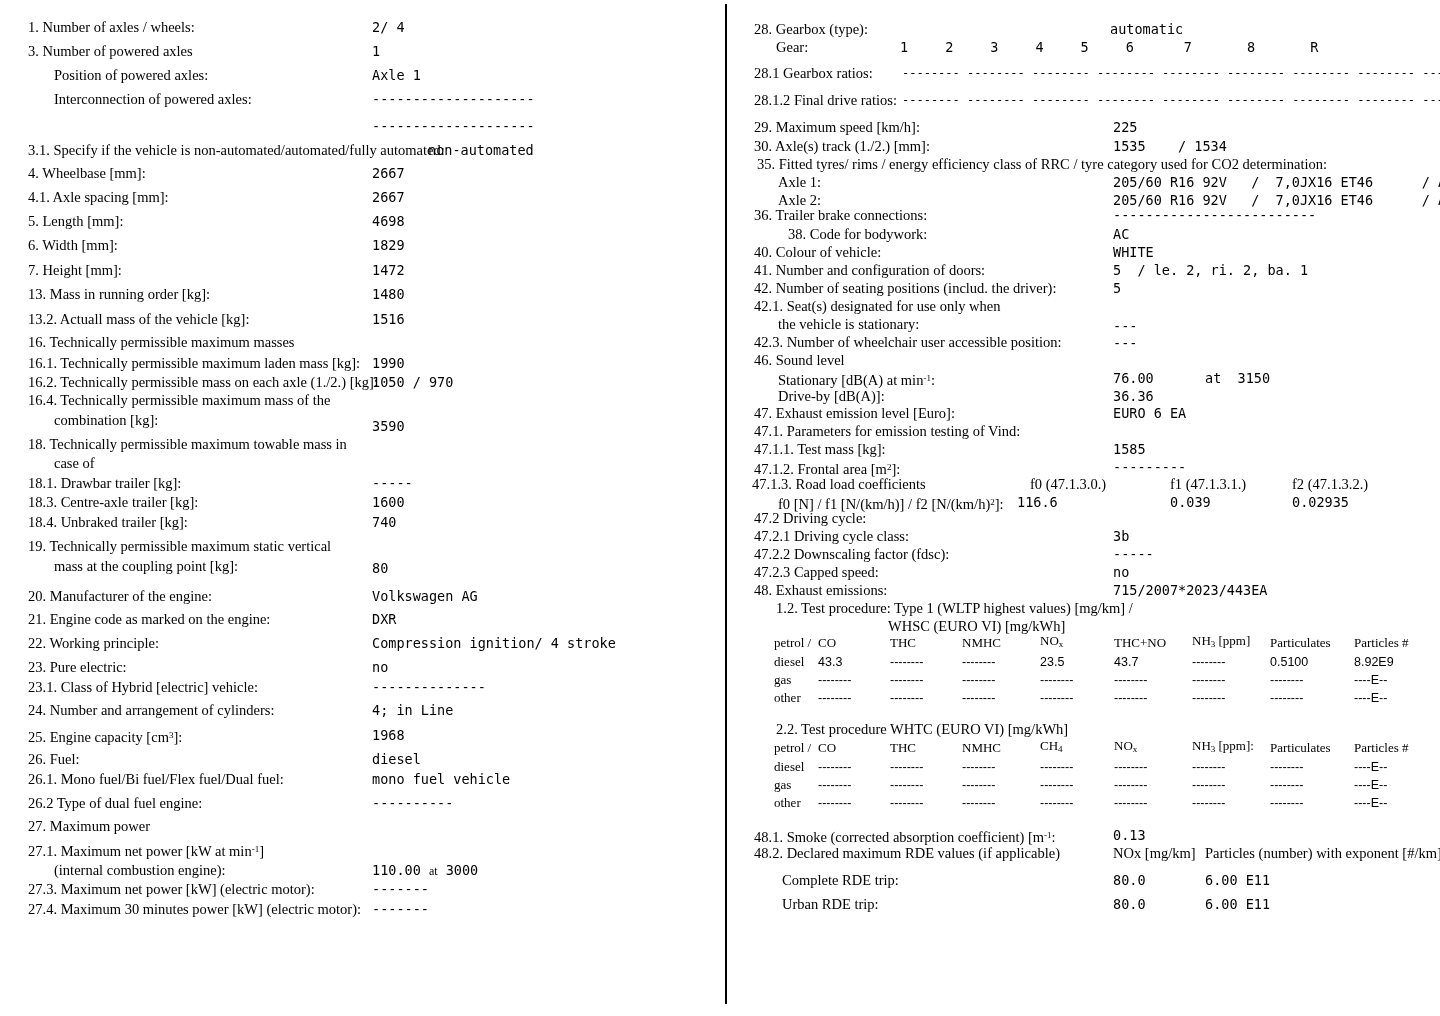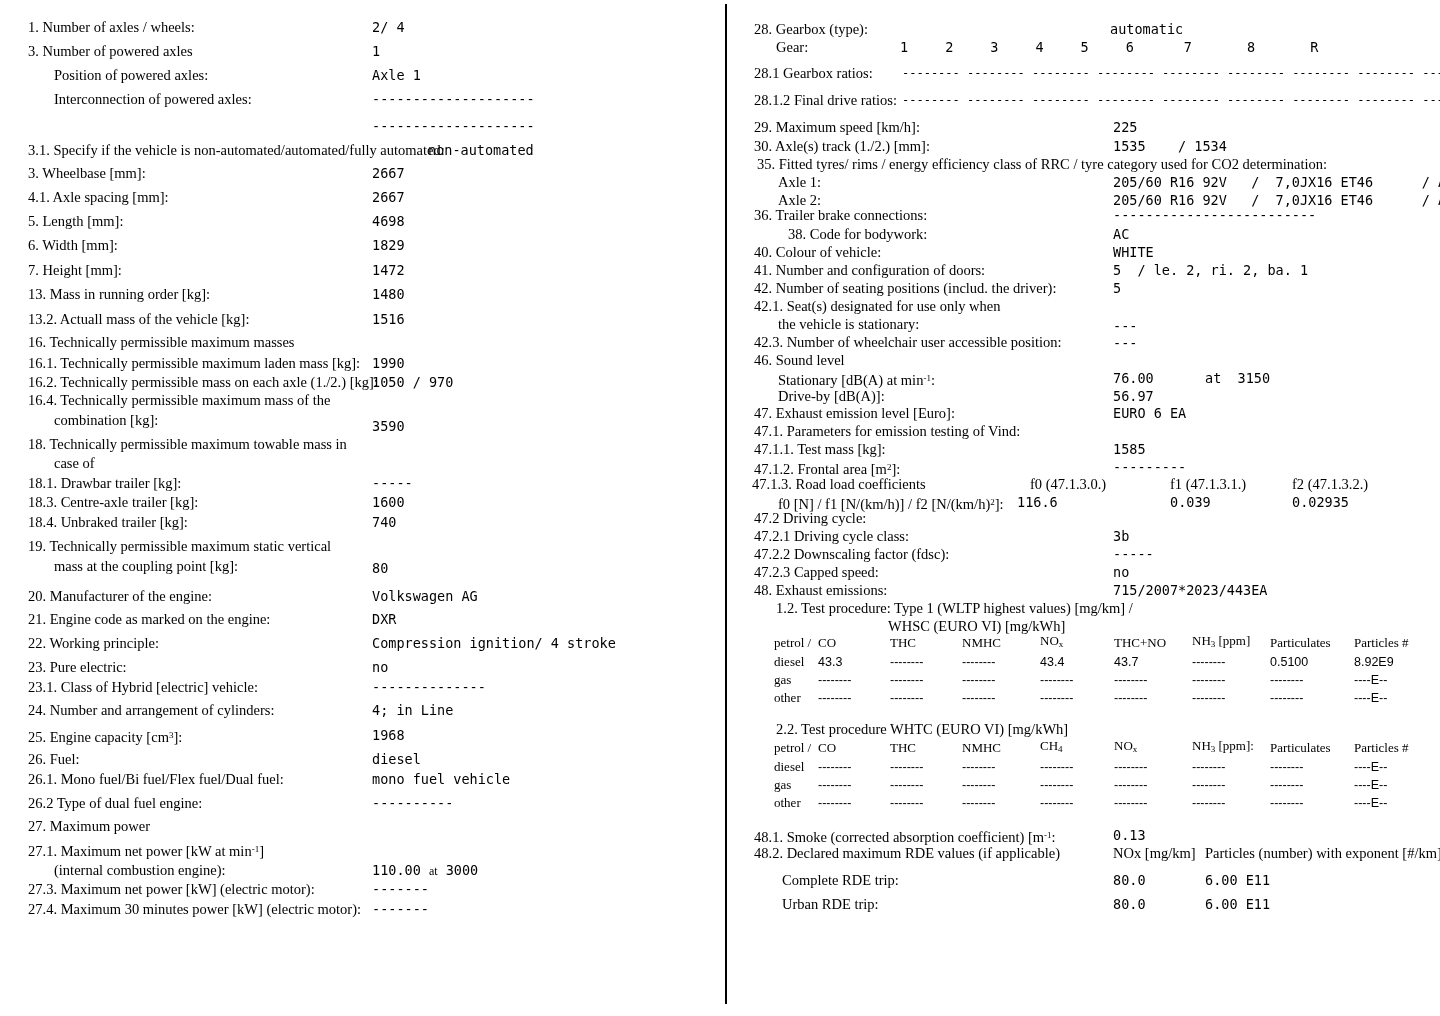--- a/index.html
+++ b/index.html
@@ -42,21 +42,21 @@
     <div class="L lbl" style="left:54px;top:66px;">Position of powered axles:</div>
     <div class="LV val" style="top:66px;">Axle 1</div>
 
     <div class="L lbl" style="left:54px;top:90px;">Interconnection of powered axles:</div>
     <div class="LV dash" style="left:372px;top:90px;">--------------------</div>
     <div class="LV dash" style="left:372px;top:117px;">--------------------</div>
 
     <div class="L lbl" style="left:28px;top:141px;">3.1. Specify if the vehicle is non-automated/automated/fully automated:</div>
     <div class="val" style="position:absolute;left:428px;top:141px;">non-automated</div>
 
-    <div class="L lbl" style="left:28px;top:164px;">3. Wheelbase [mm]:</div>
+    <div class="L lbl" style="left:28px;top:164px;">4. Wheelbase [mm]:</div>
     <div class="LV val" style="top:164px;">2667</div>
 
     <div class="L lbl" style="left:28px;top:188px;">4.1. Axle spacing [mm]:</div>
     <div class="LV val" style="top:188px;">2667</div>
 
     <div class="L lbl" style="left:28px;top:212px;">5. Length [mm]:</div>
     <div class="LV val" style="top:212px;">4698</div>
 
     <div class="L lbl" style="left:28px;top:236px;">6. Width [mm]:</div>
     <div class="LV val" style="top:236px;">1829</div>
@@ -192,21 +192,21 @@
     <div class="R lbl" style="left:14px;top:333px;">42.3. Number of wheelchair user accessible position:</div>
     <div class="R dash" style="left:373px;top:334px;">---</div>
 
     <div class="R lbl" style="left:14px;top:351px;">46. Sound level</div>
 
     <div class="R lbl" style="left:38px;top:369px;">Stationary [dB(A) at min<sup>-1</sup>:</div>
     <div class="R val" style="left:373px;top:369px;">76.00</div>
     <div class="R val" style="left:465px;top:369px;">at  3150</div>
 
     <div class="R lbl" style="left:38px;top:387px;">Drive-by [dB(A)]:</div>
-    <div class="R val" style="left:373px;top:387px;">56.97</div>
+    <div class="R val" style="left:373px;top:387px;">36.36</div>
 
     <div class="R lbl" style="left:14px;top:404px;">47. Exhaust emission level [Euro]:</div>
     <div class="R val" style="left:373px;top:404px;">EURO 6 EA</div>
 
     <div class="R lbl" style="left:14px;top:422px;">47.1. Parameters for emission testing of Vind:</div>
 
     <div class="R lbl" style="left:14px;top:440px;">47.1.1. Test mass [kg]:</div>
     <div class="R val" style="left:373px;top:440px;">1585</div>
 
     <div class="R lbl" style="left:14px;top:458px;">47.1.2. Frontal area [m<sup>2</sup>]:</div>
@@ -251,21 +251,21 @@
           <td style="width:78px;">THC+NO</td>
           <td style="width:78px;">NH<sub>3</sub> [ppm]</td>
           <td style="width:84px;">Particulates</td>
           <td>Particles #</td>
         </tr>
         <tr>
           <td>diesel</td>
           <td class="m">43.3</td>
           <td class="m">--------</td>
           <td class="m">--------</td>
-          <td class="m">43.4</td>
+          <td class="m">23.5</td>
           <td class="m">43.7</td>
           <td class="m">--------</td>
           <td class="m">0.5100</td>
           <td class="m">8.92E9</td>
         </tr>
         <tr>
           <td>gas</td>
           <td class="m">--------</td>
           <td class="m">--------</td>
           <td class="m">--------</td>

